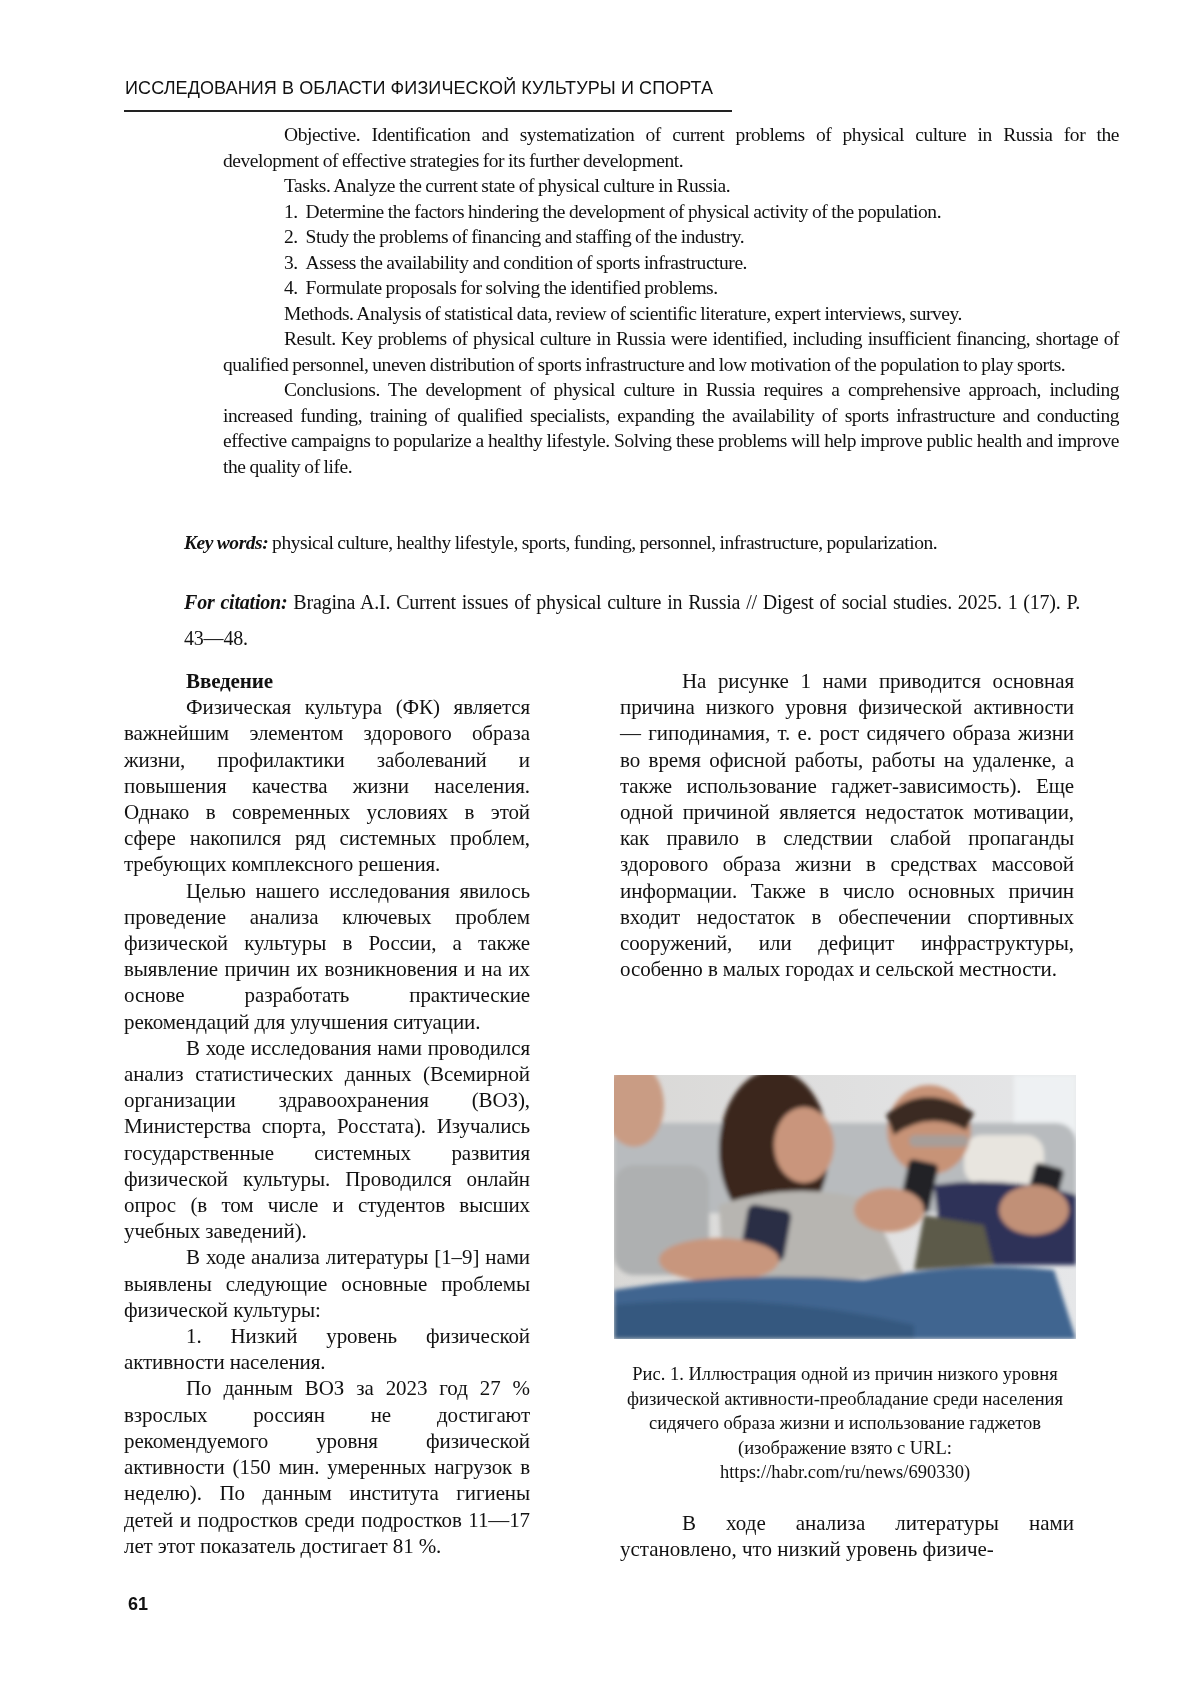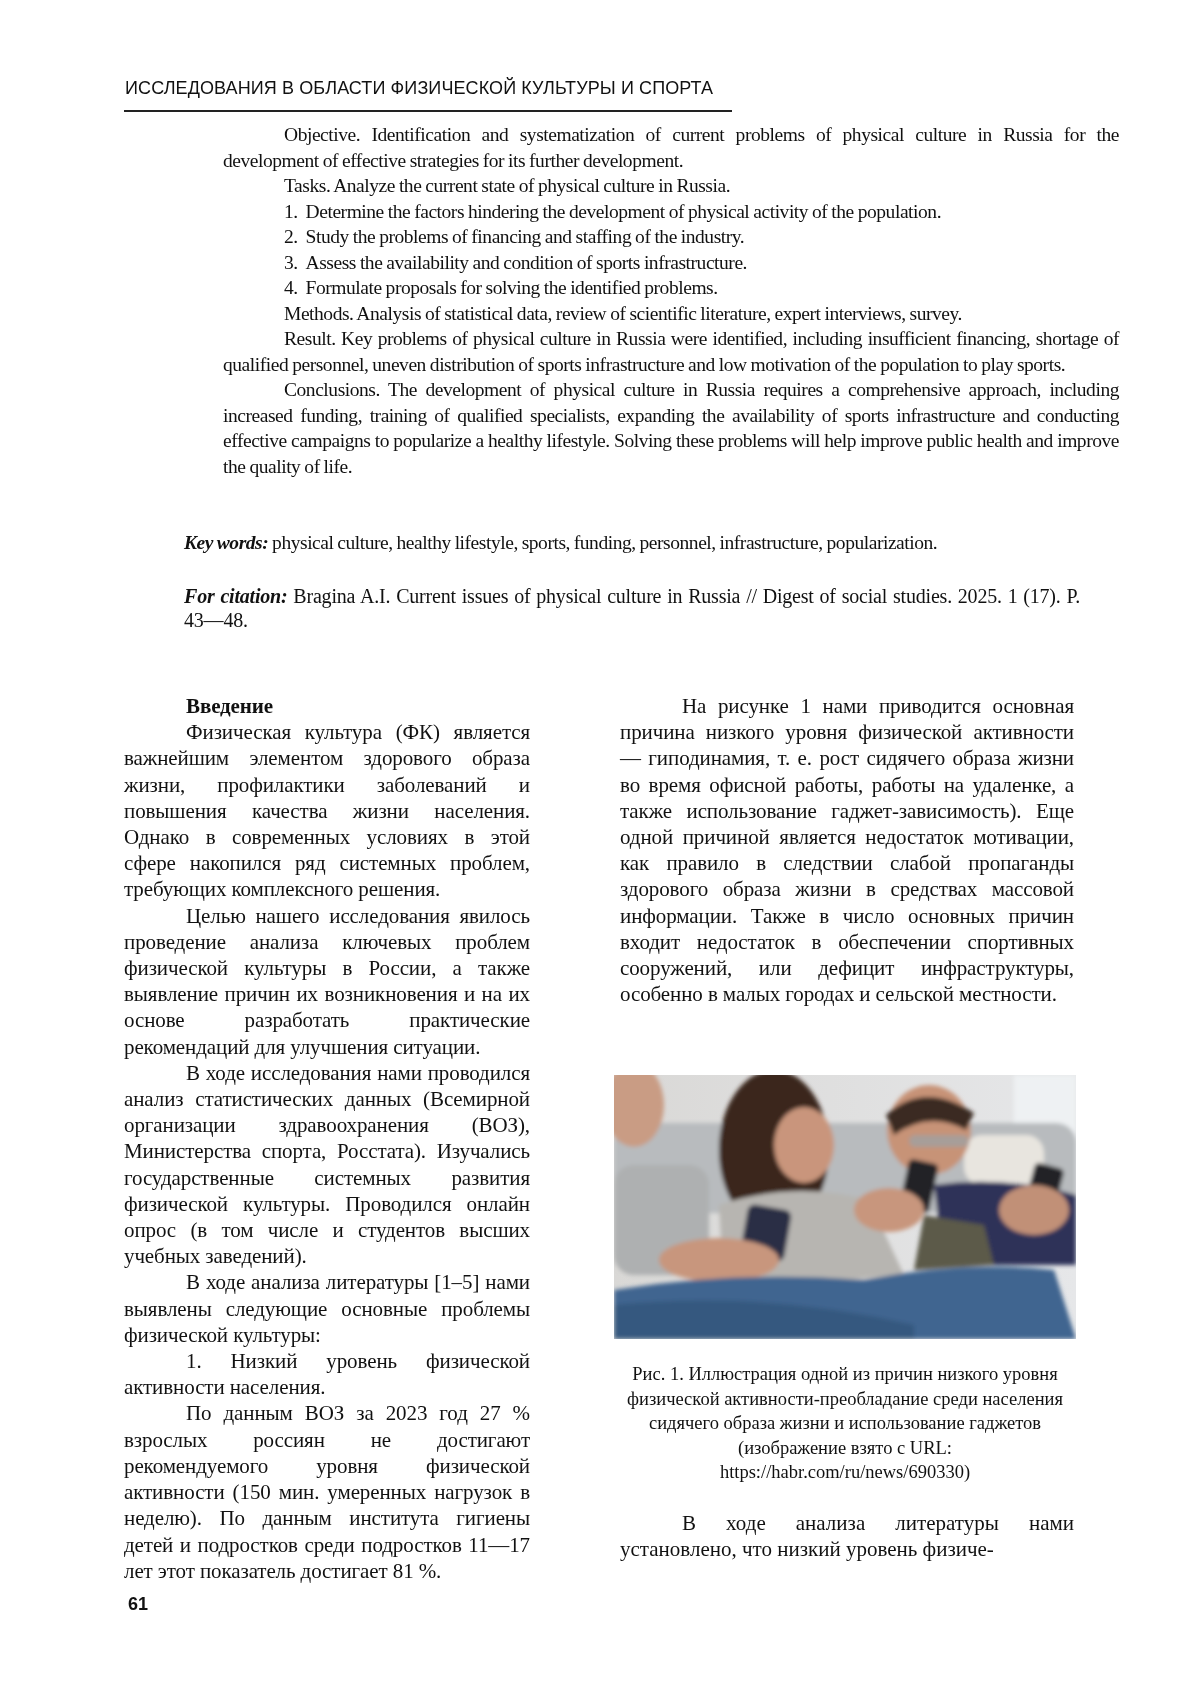--- a/index.html
+++ b/index.html
@@ -26,28 +26,27 @@
 
   #keywords {
     position: absolute; left: 184px; top: 530px; width: 896px;
     font-size: 19.5px; line-height: 26px; letter-spacing: -0.45px; word-spacing: -0.6px;
     text-indent: 0; padding-left: 0;
   }
   #keywords .lbl, #citation .lbl { font-weight: bold; font-style: italic; }
 
   #citation {
     position: absolute; left: 184px; top: 584px; width: 896px;
-    font-size: 20px; line-height: 24px; text-align: justify; letter-spacing: -0.2px;
+    font-size: 20px; line-height: 36px; text-align: justify; letter-spacing: -0.2px;
   }
 
   .col {
     position: absolute; top: 668px; width: 406px;
     font-size: 21px; line-height: 26.2px; text-align: justify;
     letter-spacing: -0.1px;
-    margin-top: 25px;
   }
   #col-left { left: 124px; }
   #col-right { left: 620px; width: 454px; }
   .col p { margin: 0; text-indent: 62px; }
   .col .heading { font-weight: bold; text-indent: 62px; }
 
   #figure {
     position: absolute; left: 614px; top: 1075px; width: 462px; height: 264px;
     overflow: hidden; background: #c9ccd0;
   }
@@ -91,21 +90,21 @@
 
 <div id="citation" class="serif">
   <span style="display:inline-block;width:0"></span><span class="lbl">For citation:</span><span> Bragina A.I. Current issues of physical culture in Russia // Digest of social studies. 2025. 1 (17). P. 43—48.</span>
 </div>
 
 <div id="col-left" class="col serif">
   <p class="heading">Введение</p>
   <p>Физическая культура (ФК) является важнейшим элементом здорового образа жизни, профилактики заболеваний и повышения качества жизни населения. Однако в современных условиях в этой сфере накопился ряд системных проблем, требующих комплексного решения.</p>
   <p>Целью нашего исследования явилось проведение анализа ключевых проблем физической культуры в России, а также выявление причин их возникновения и на их основе разработать практические рекомендаций для улучшения ситуации.</p>
   <p>В ходе исследования нами проводился анализ статистических данных (Всемирной организации здравоохранения (ВОЗ), Министерства спорта, Росстата). Изучались государственные системных развития физической культуры. Проводился онлайн опрос (в том числе и студентов высших учебных заведений).</p>
-  <p>В ходе анализа литературы [1–5] нами выявлены следующие основные проблемы физической культуры:</p>
+  <p>В ходе анализа литературы [1–9] нами выявлены следующие основные проблемы физической культуры:</p>
   <p>1. Низкий уровень физической активности населения.</p>
   <p>По данным ВОЗ за 2023 год 27&nbsp;% взрослых россиян не достигают рекомендуемого уровня физической активности (150&nbsp;мин. умеренных нагрузок в неделю). По данным института гигиены детей и подростков среди подростков 11—17 лет этот показатель достигает 81&nbsp;%.</p>
 </div>
 
 <div id="col-right" class="col serif">
   <p>На рисунке 1 нами приводится основная причина низкого уровня физической активности — гиподинамия, т.&nbsp;е. рост сидячего образа жизни во время офисной работы, работы на удаленке, а также использование гаджет-зависимость). Еще одной причиной является недостаток мотивации, как правило в следствии слабой пропаганды здорового образа жизни в средствах массовой информации. Также в число основных причин входит недостаток в обеспечении спортивных сооружений, или дефицит инфраструктуры, особенно в малых городах и сельской местности.</p>
 </div>
 
 <div id="figure">
   <svg viewBox="0 0 462 264" preserveAspectRatio="none">

